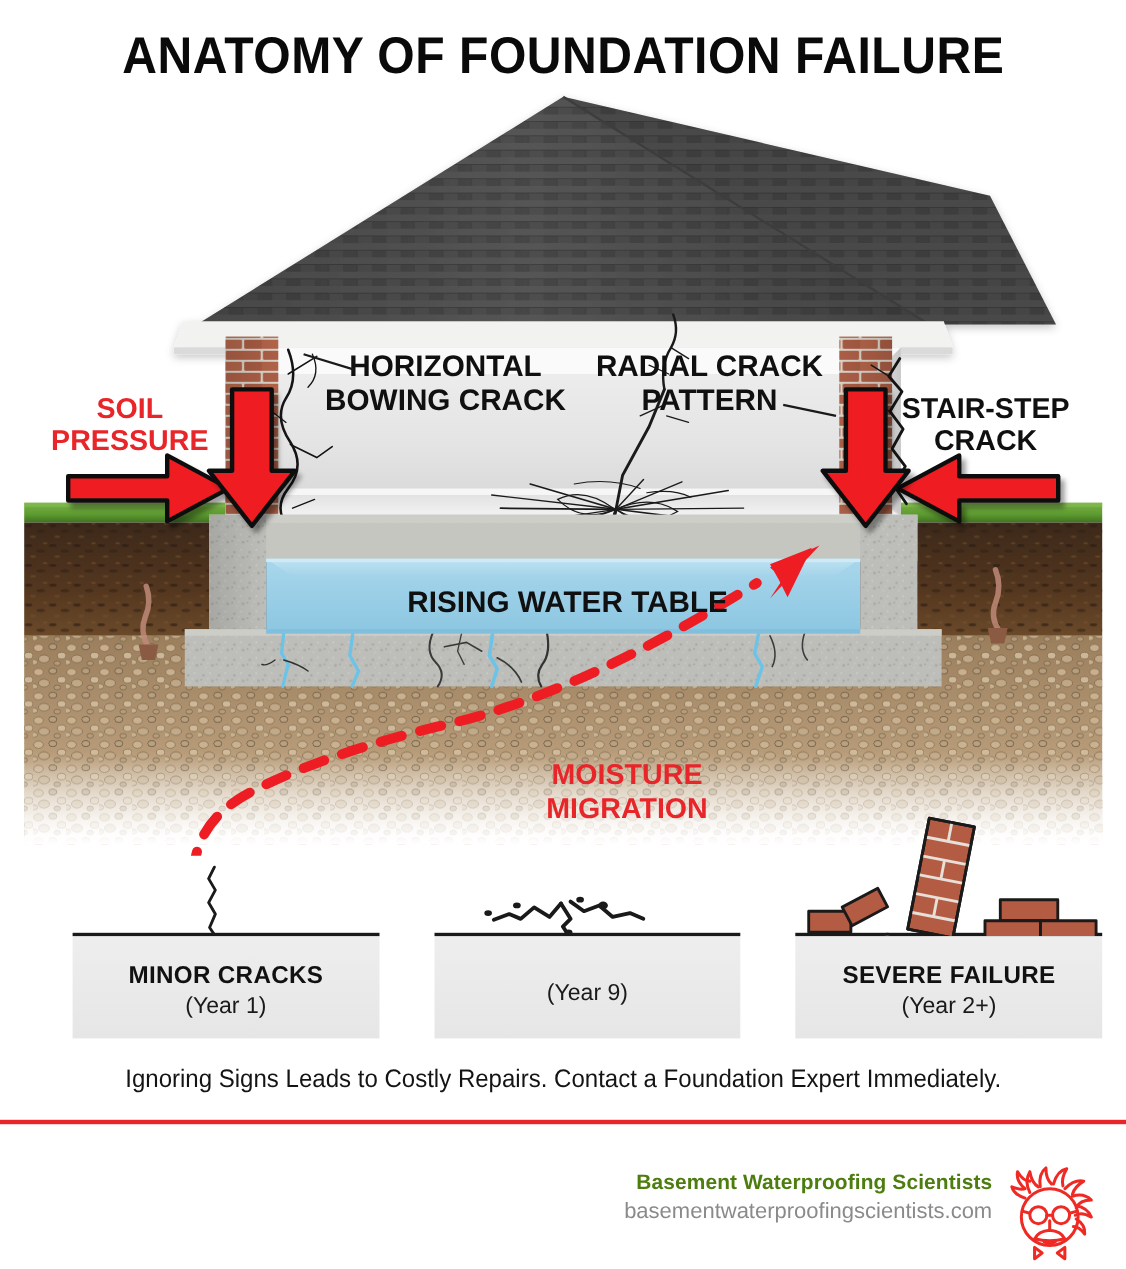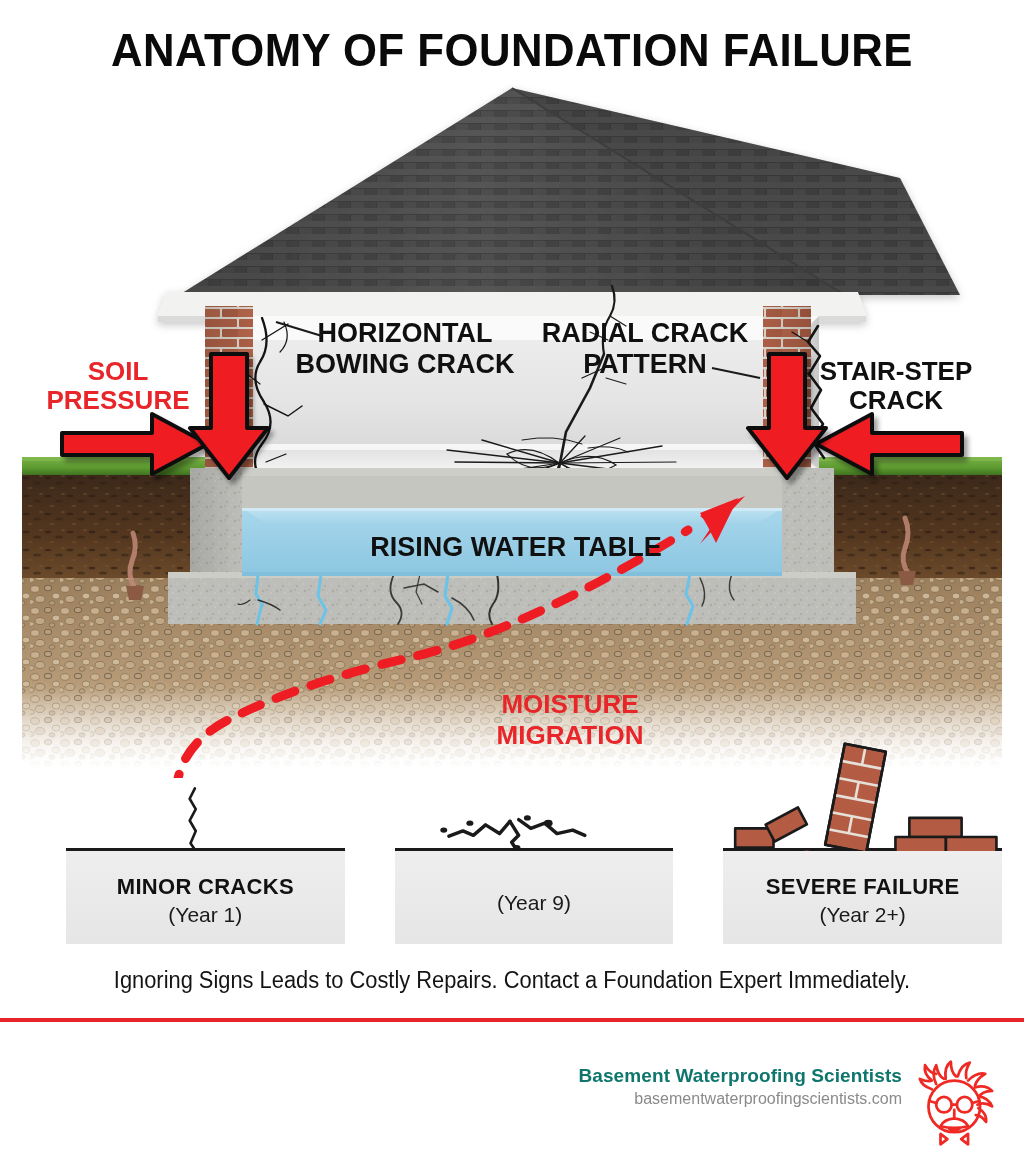--- a/index.html
+++ b/index.html
@@ -59,22 +59,22 @@
     transform: scaleX(0.95);
   }
   .rule {
     position: absolute; top: 1018px; left: 0; width: 1024px;
     height: 4px; background: #e8262a;
   }
 
   
   .footer { position: absolute; top: 1055px; left: 0; width: 1024px; height: 99px; }
   .brand { position: absolute; right: 122px; top: 10px; text-align: right; }
-  .brand-name { font-weight: bold; font-size: 19px; color: #0f766e; letter-spacing: 0.1px; }
-  .brand-url { font-size: 16px; color: #8a8a8a; margin-top: 3px; }
+  .brand-name { font-weight: bold; font-size: 19px; color: #4d7c0f; letter-spacing: 0.1px; }
+  .brand-url { font-size: 20px; color: #8a8a8a; margin-top: 3px; }
   .logo { position: absolute; right: 25px; top: 3px; width: 86px; height: 90px; }
 </style>
 </head>
 <body>
 
 <div id="page">
 
   <div class="title">ANATOMY OF FOUNDATION FAILURE</div>
 
   <div class="stage">

